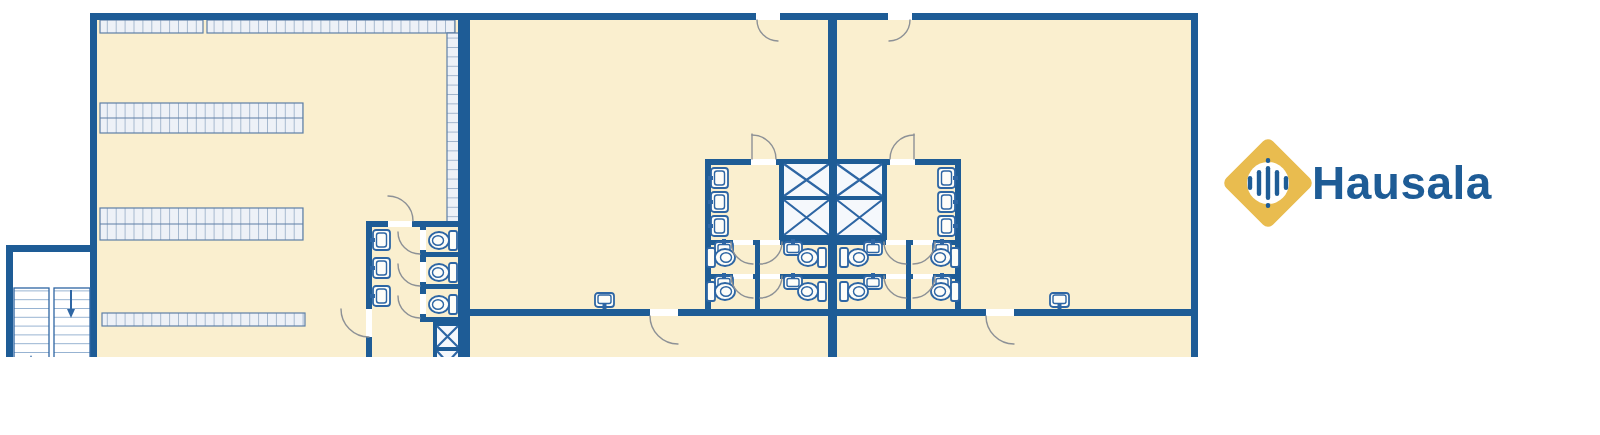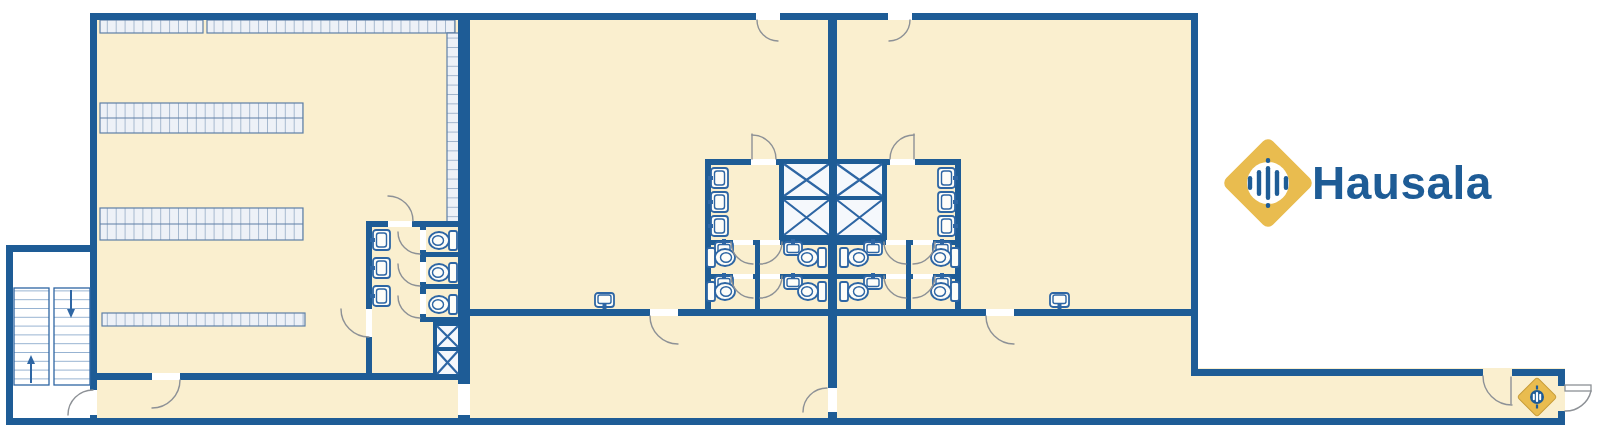--- a/index.html
+++ b/index.html
@@ -1,16 +1,16 @@
 <!DOCTYPE html>
 <html style="--wall: #1E5C96; --floor: #FAEFCF; --fixture: #2E66A4; --arcline: #8D9196; --rackfill: #EDF1F7; --rackline: #5E7FA6; --shaftfill: #F5F8FC; --gold: #E9BC4F; --golddark: #C99E3C; --background: #FFFFFF;"><head>
 <meta charset="utf-8">
 <style>
   html,body{margin:0;padding:0;background:#fff}
-  .stage{position:relative;width:1600px;height:435px;background:#fff;font-family:"Liberation Sans",sans-serif;overflow:hidden}
+  .stage{position:relative;width:1600px;height:357px;background:#fff;font-family:"Liberation Sans",sans-serif;overflow:hidden}
   svg{position:absolute;left:0;top:0}
   .wall{fill:var(--wall)}
   .floor{fill:var(--floor)}
   .gap{fill:#ffffff}
   .shaft{fill:var(--shaftfill)}
   .arc{fill:none;stroke:var(--arcline);stroke-width:1.4;stroke-linecap:round}
   .leafr{fill:#ffffff;stroke:var(--arcline);stroke-width:1.3}
   .fx{fill:#fdfdf9;stroke:var(--fixture);stroke-width:1.8}
   .fxi{fill:none;stroke:var(--fixture);stroke-width:1.4}
   .fxs{fill:var(--fixture)}

